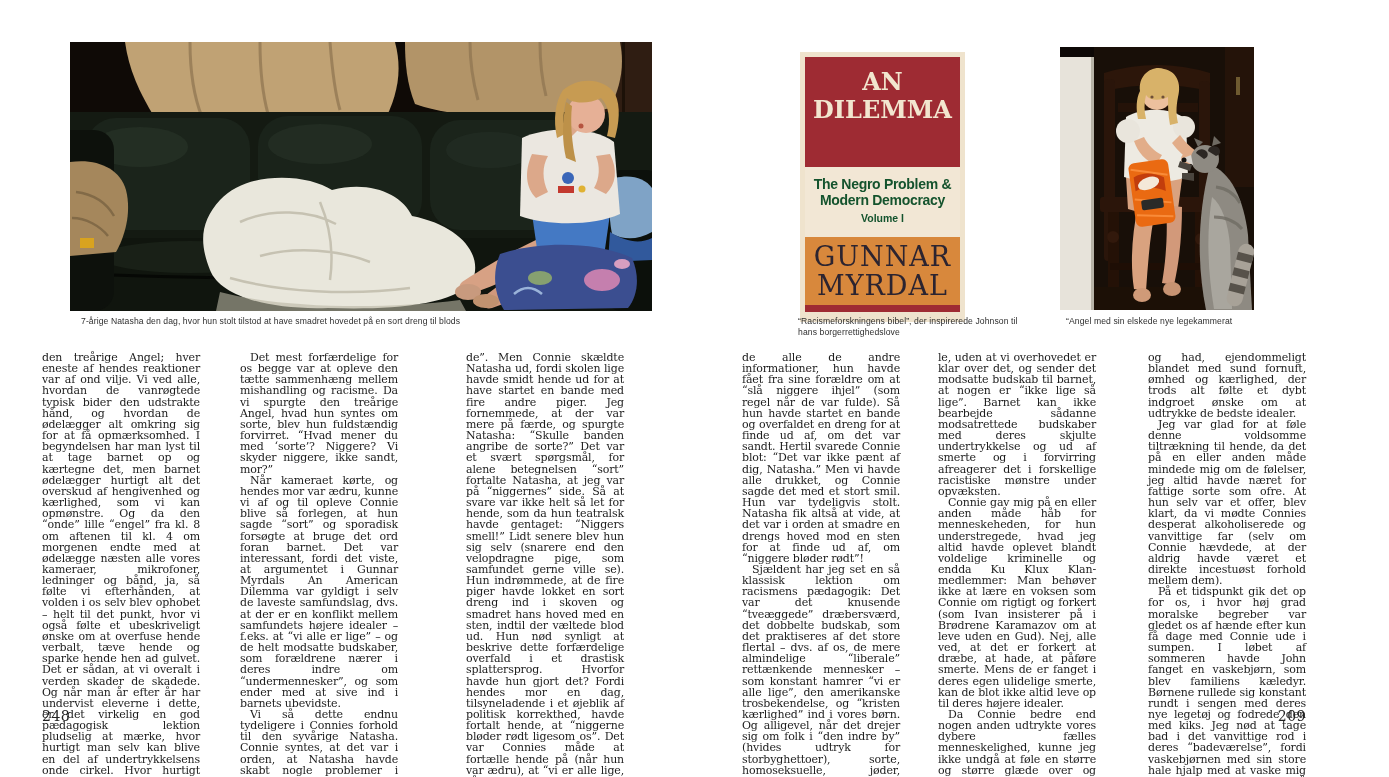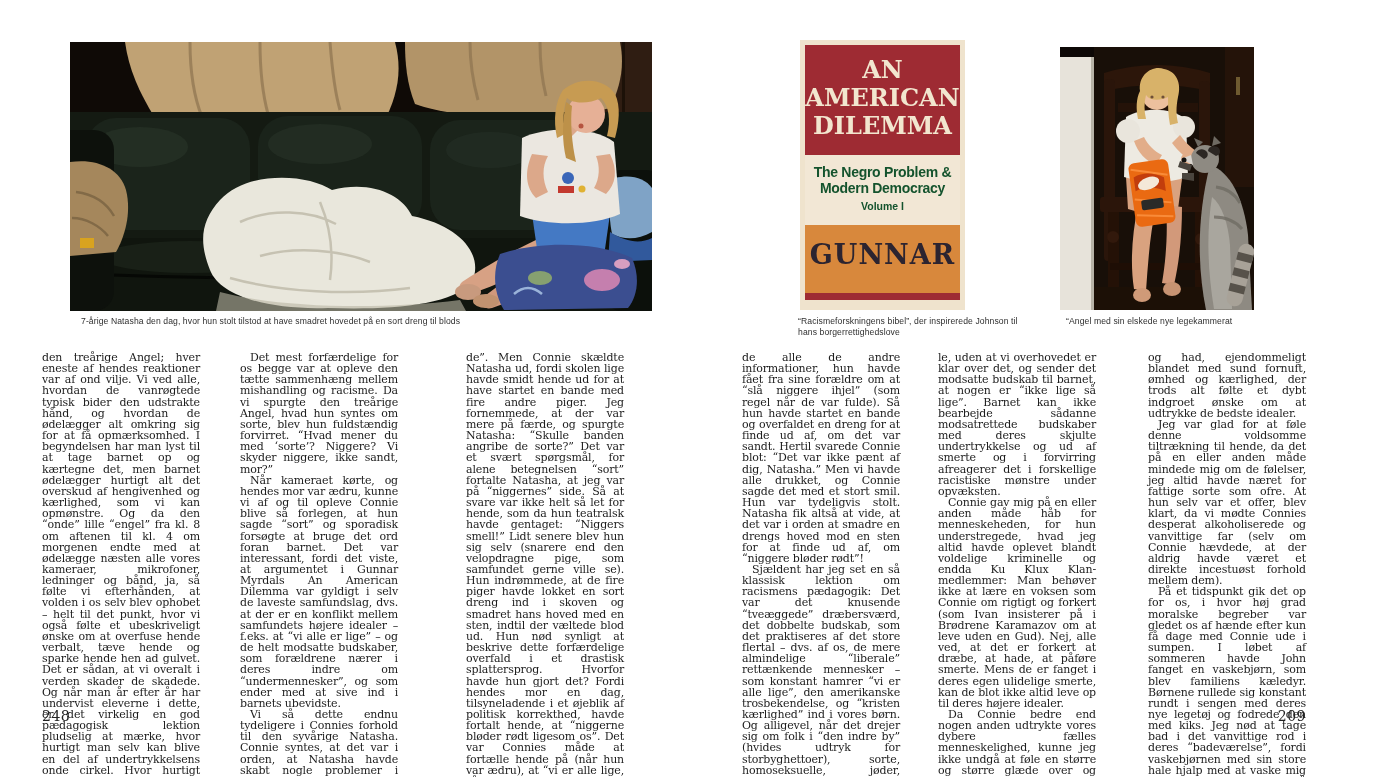--- a/index.html
+++ b/index.html
@@ -8,32 +8,32 @@
   .photo{position:absolute;overflow:hidden;}
   .photo svg{display:block;}
   .caption{position:absolute;font-family:"Liberation Sans",sans-serif;font-size:8.6px;
            line-height:10.5px;color:#2e2e2e;letter-spacing:0.1px;}
   .col{position:absolute;top:352px;width:158px;font-size:11px;line-height:11.15px;
        letter-spacing:-0.15px;text-align:justify;}
   .para{margin:0;}
   .para.indent{text-indent:10px;}
   .pagenum{position:absolute;top:708px;font-size:14px;letter-spacing:0.5px;color:#222;}
   
-  .cover{position:absolute;left:800px;top:40px;width:165px;height:270px;background:#efe3cd;
+  .cover{position:absolute;left:800px;top:52px;width:165px;height:270px;background:#efe3cd;
          box-sizing:border-box;padding:5px;}
   .cover-top{height:110px;background:#9e2b33;text-align:center;overflow:hidden;}
   .cover-title{font-family:"DejaVu Serif",serif;font-weight:bold;color:#f2e6cf;
                font-size:24px;line-height:28px;letter-spacing:0px;padding-top:11px;}
   .cover-mid{height:70px;background:#f2e7d5;text-align:center;color:#14532d;
              font-family:"Liberation Sans",sans-serif;}
   .cover-sub{font-size:14px;line-height:16px;font-weight:bold;padding-top:9px;letter-spacing:-0.3px;}
   .cover-vol{font-size:10.5px;font-weight:bold;margin-top:4px;}
   .cover-bottom{height:68px;background:#d8883c;text-align:center;overflow:hidden;}
-  .cover-author{font-family:"DejaVu Serif",serif;font-weight:bold;color:#2c2430;
-                font-size:27px;line-height:29px;letter-spacing:1px;padding-top:15px;}
+  .cover-author{font-family:"DejaVu Serif",serif;font-weight:normal;color:#2c2430;
+                font-size:27px;line-height:29px;letter-spacing:1px;padding-top:5px;}
   .cover-strip{height:7px;background:#9e2b33;}
 </style>
 </head>
 <body>
 
 <div id="spread">
 
   <div>
 
     <div class="photo" style="left:70px;top:42px;width:582px;height:269px;">
@@ -120,34 +120,34 @@
 
     <div class="pagenum" style="left:42px;">248</div>
   </div>
 
   <div>
 
     <div class="cover">
       <div class="cover-top">
         <div class="cover-title">
           <div>AN</div>
-          <div>AMERICAN</div>
           <div>DILEMMA</div>
         </div>
       </div>
       <div class="cover-mid">
         <div class="cover-sub">
           <div>The Negro Problem &amp;</div>
           <div>Modern Democracy</div>
         </div>
         <div class="cover-vol">Volume I</div>
       </div>
       <div class="cover-bottom">
         <div class="cover-author">
           <div>GUNNAR</div>
+          <div>MYRDAL</div>
         </div>
       </div>
       <div class="cover-strip"></div>
     </div>
 
     <div class="photo" style="left:1060px;top:47px;width:194px;height:263px;">
       <svg width="194" height="263" viewBox="0 0 194 263" preserveAspectRatio="none">
         <rect x="0" y="0" width="194" height="263" fill="#180f08"></rect>
         <rect x="0" y="0" width="34" height="263" fill="#0d0806"></rect>
         <rect x="0" y="10" width="33" height="253" fill="#e7e3da"></rect>

